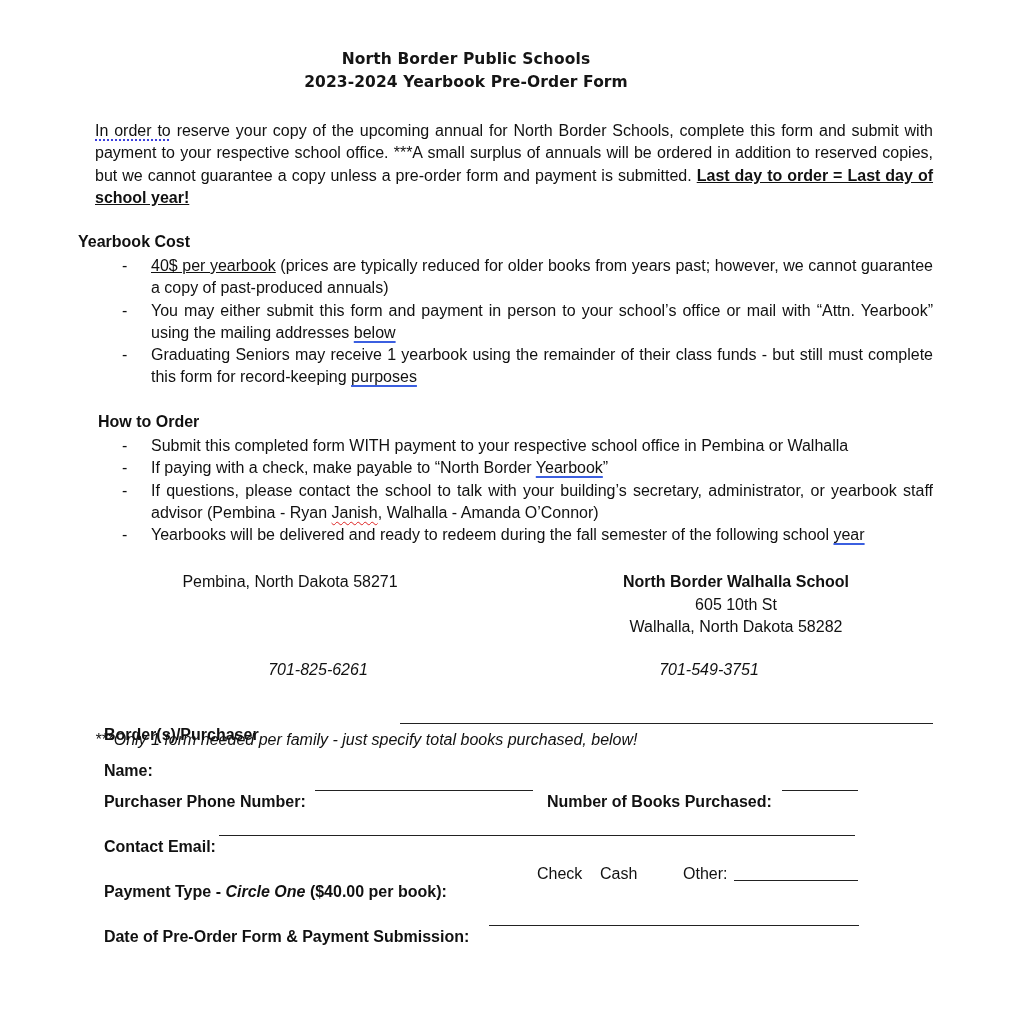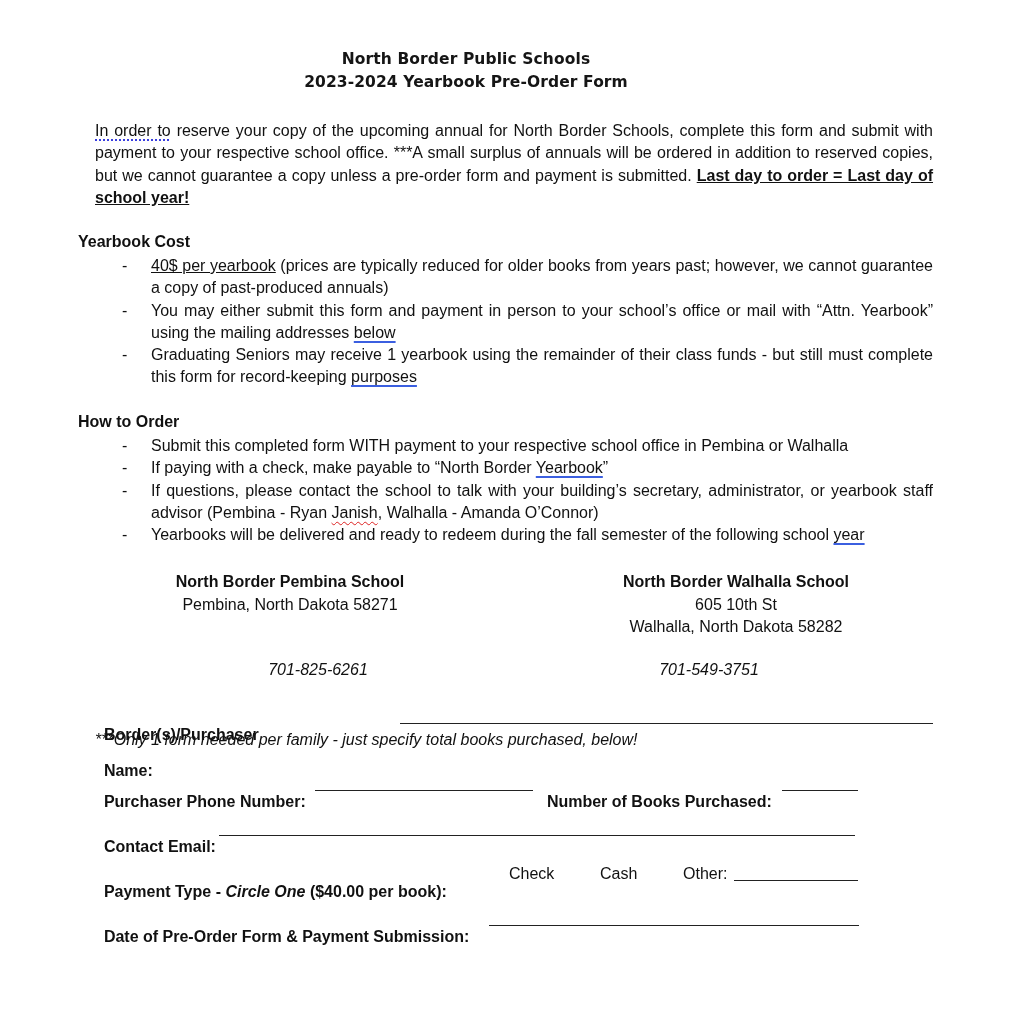--- a/index.html
+++ b/index.html
@@ -33,30 +33,29 @@
 
 <div class="abs para" style="top:120px;"><span class="spell-blue-dotted">In order to</span><span> reserve your copy of the upcoming annual for North Border Schools, complete this form and submit with payment to your respective school office.  ***A small surplus of annuals will be ordered in addition to reserved copies, but we cannot guarantee a copy unless a pre-order form and payment is submitted.  </span><span class="b u">Last day to order = Last day of school year!</span></div>
 
 <div class="abs heading" style="top:233px;">Yearbook Cost</div>
 <ul class="abs bullets" style="top:255px;">
   <li><span class="dash">-</span><span class="u">40$ per yearbook</span><span> (prices are typically reduced for older books from years past; however, we cannot guarantee a copy of past-produced annuals)</span></li>
   <li><span class="dash">-</span><span>You may either submit this form and payment in person to your school’s office or mail with “Attn. Yearbook” using the mailing addresses </span><span class="spell-blue">below</span></li>
   <li><span class="dash">-</span><span>Graduating Seniors may receive 1 yearbook using the remainder of their class funds - but still must complete this form for record-keeping </span><span class="spell-blue">purposes</span></li>
 </ul>
 
-<div class="abs heading" style="top:413px;">How to Order</div>
+<div class="abs heading" style="top:413px;margin-left:20px;">How to Order</div>
 <ul class="abs bullets" style="top:435px;">
   <li><span class="dash">-</span><span>Submit this completed form WITH payment to your respective school office in Pembina or Walhalla</span></li>
   <li><span class="dash">-</span><span>If paying with a check, make payable to “North Border </span><span class="spell-blue">Yearbook</span><span>”</span></li>
   <li><span class="dash">-</span><span>If questions, please contact the school to talk with your building’s secretary, administrator, or yearbook staff advisor (Pembina - Ryan </span><span class="spell-red">Janish</span><span>, Walhalla - Amanda O’Connor)</span></li>
   <li><span class="dash">-</span><span>Yearbooks will be delivered and ready to redeem during the fall semester of the following school </span><span class="spell-blue">year</span></li>
 </ul>
 
 <div class="abs school" style="left:140px; width:300px; top:571px;">
-  <div class="name">North Border Pembina School</div>
   <div>Pembina, North Dakota 58271</div>
 </div>
 <div class="abs phone" style="left:168px; width:300px; top:661px;">701-825-6261</div>
 
 <div class="abs school" style="left:586px; width:300px; top:571px;">
   <div class="name">North Border Walhalla School</div>
   <div>605 10th St</div>
   <div>Walhalla, North Dakota 58282</div>
 </div>
 <div class="abs phone" style="left:559px; width:300px; top:661px;">701-549-3751</div>
@@ -79,21 +78,21 @@
 <div class="abs blank" style="left:782px; top:776px; width:76px;"></div>
 
 <div class="abs form-line" style="top:820px;">
   <span>Contact Email:</span>
 </div>
 <div class="abs blank" style="left:219px; top:821px; width:636px;"></div>
 
 <div class="abs form-line" style="top:865px;">
   <span>Payment Type - </span><span class="i">Circle One</span><span> ($40.00 per book):</span>
 </div>
-<div class="abs" style="left:509px; top:865px;text-align:center;">Check</div>
+<div class="abs" style="left:537px; top:865px;text-align:center;">Check</div>
 <div class="abs" style="left:600px; top:865px;">Cash</div>
 <div class="abs" style="left:683px; top:865px;">Other:</div>
 <div class="abs blank" style="left:734px; top:866px; width:124px;"></div>
 
 <div class="abs form-line" style="top:910px;">
   <span>Date of Pre-Order Form &amp; Payment Submission:</span>
 </div>
 <div class="abs blank" style="left:489px; top:911px; width:370px;"></div>
 
 </body></html>

